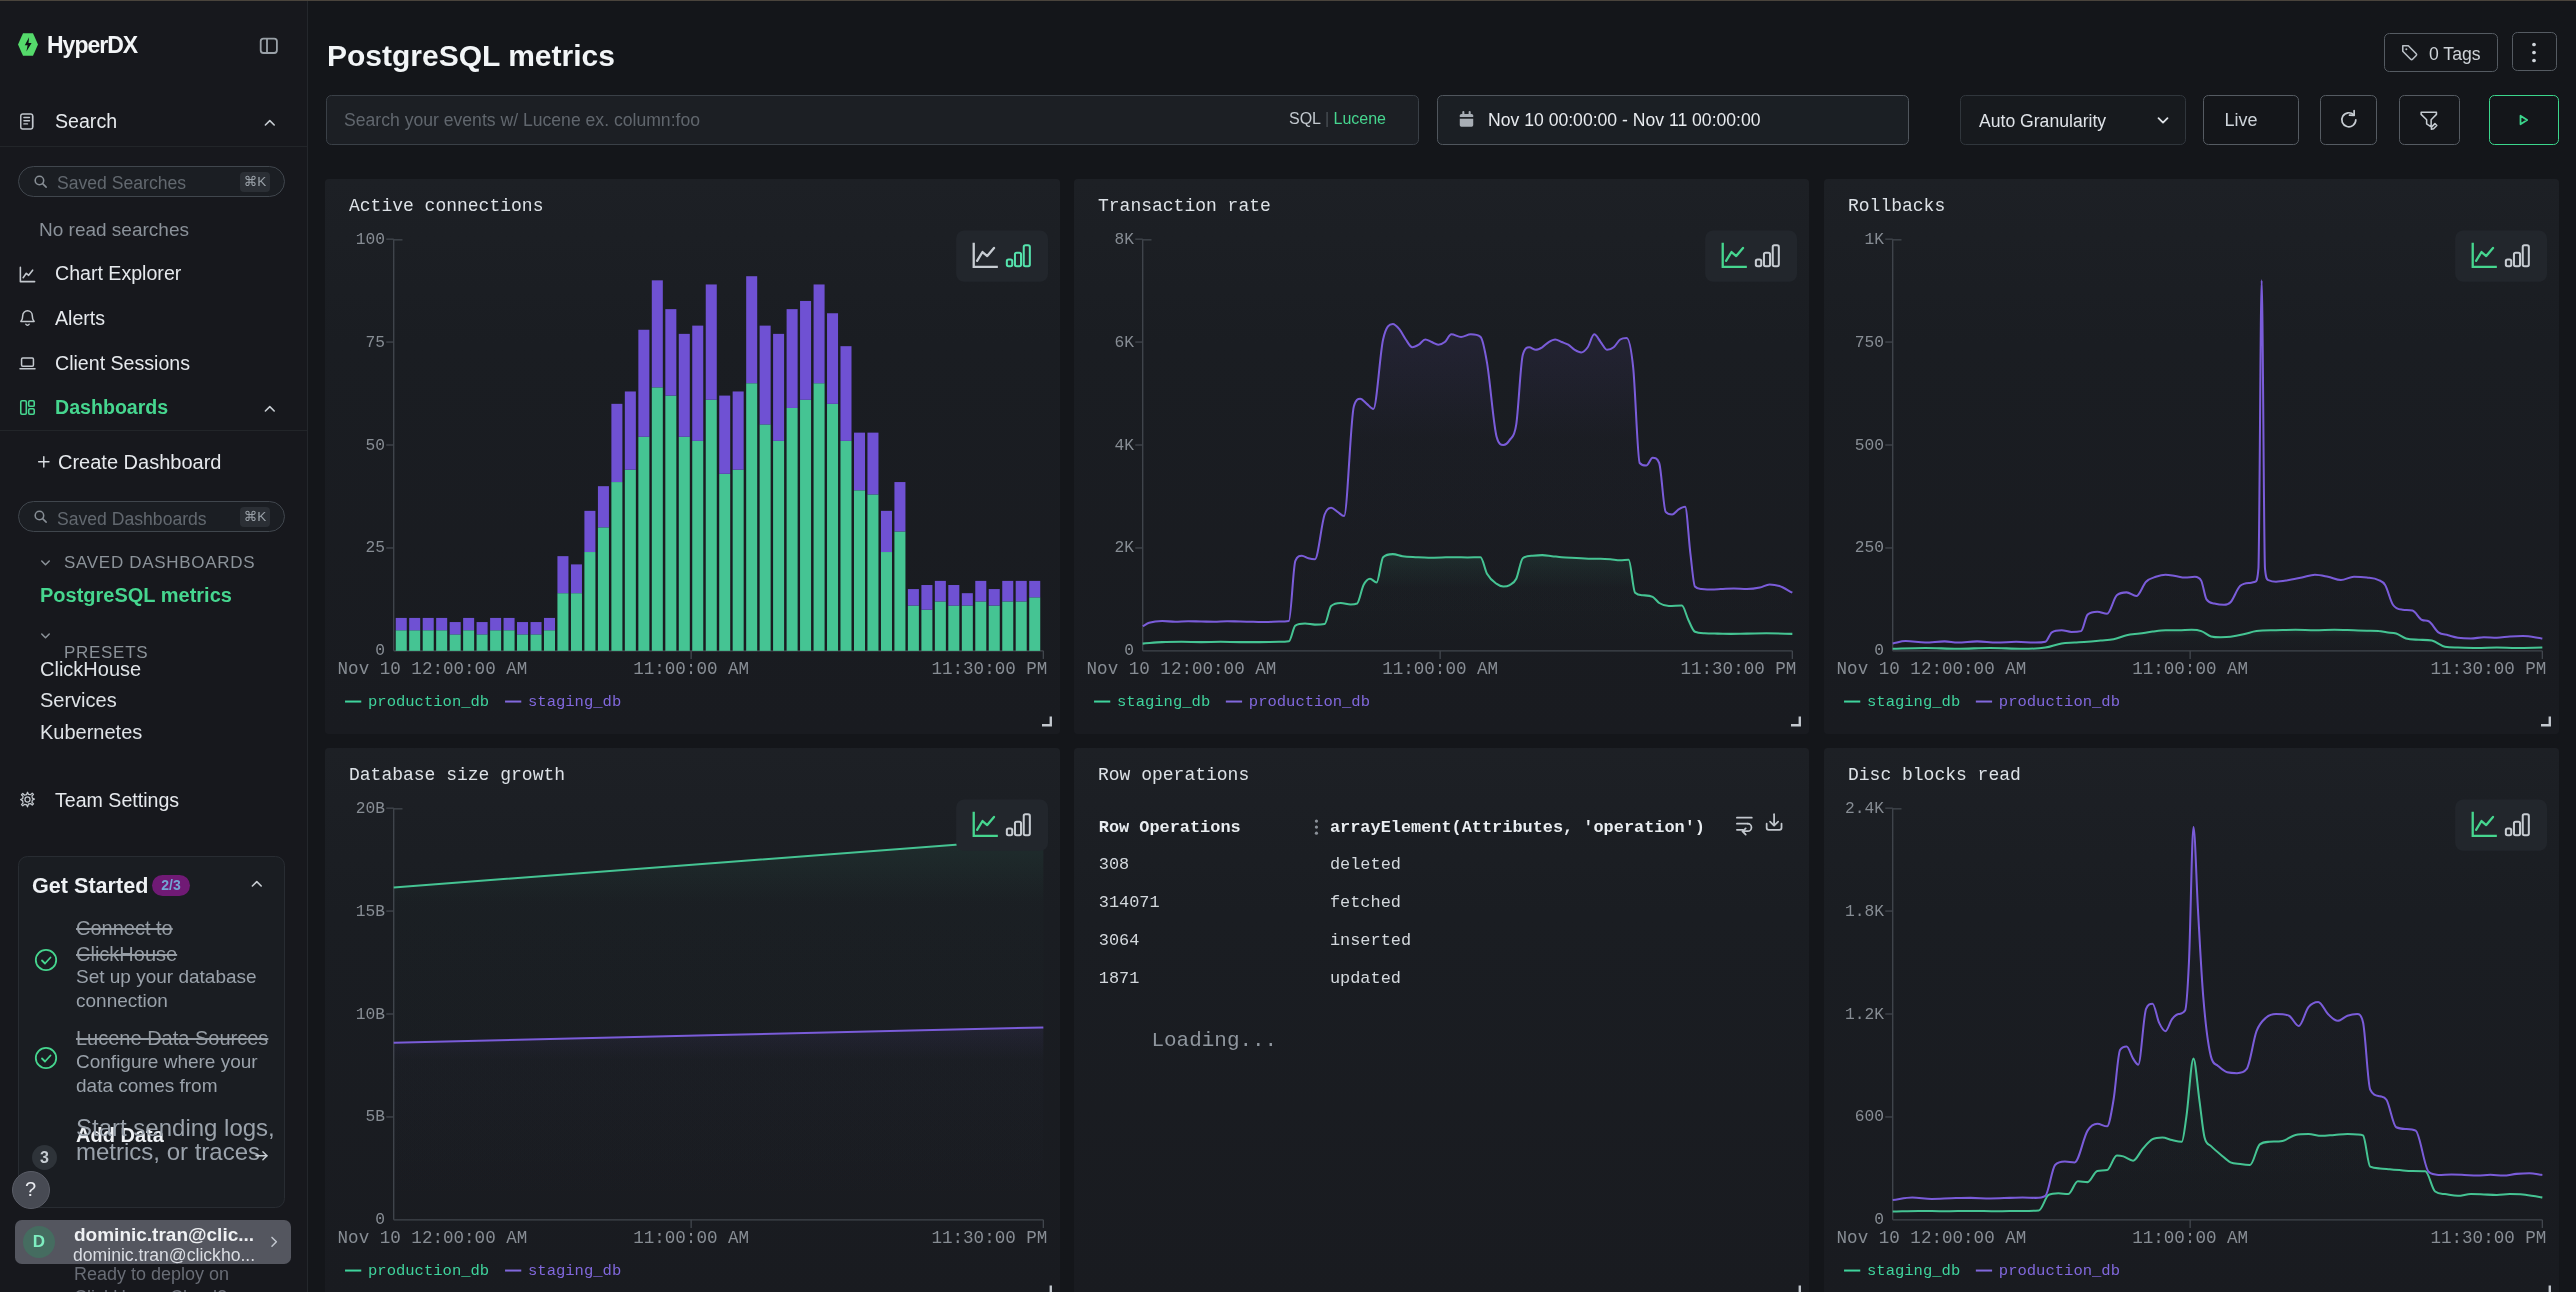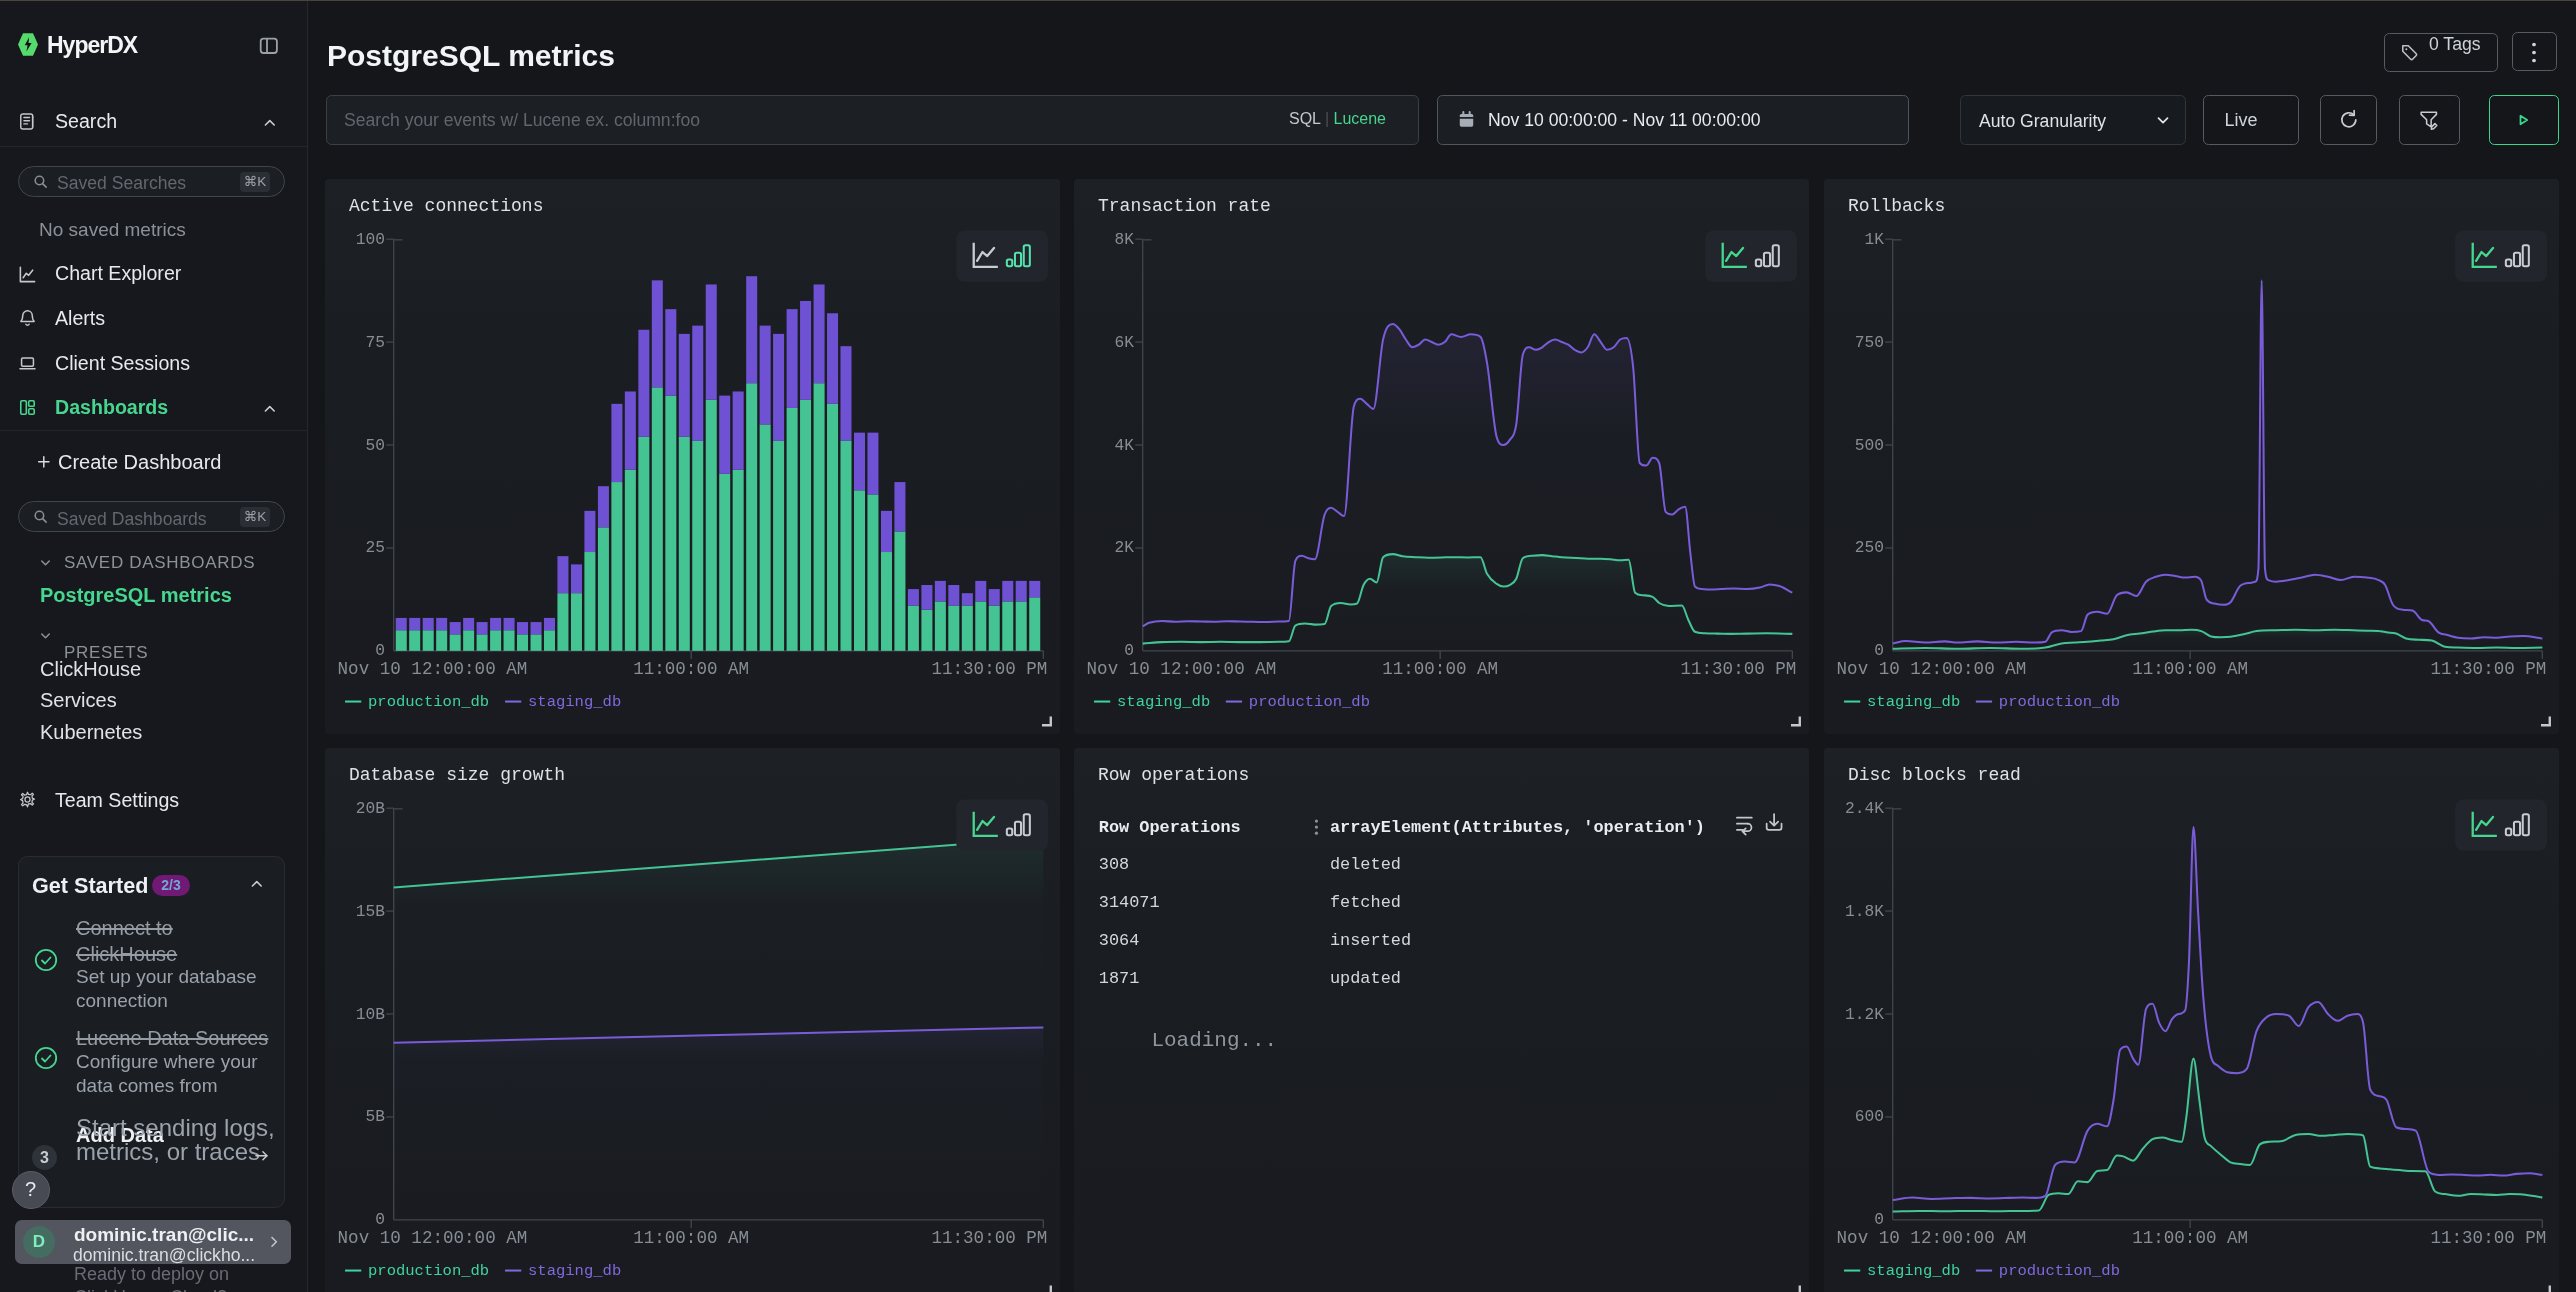--- a/index.html
+++ b/index.html
@@ -33,21 +33,21 @@
     <path d="M6 15 L12 9 L18 15"></path>
   </svg>
 <div class="abs" style="left:0;top:146px;width:307px;height:1.4px;background:#222529"></div>
 <div class="abs" style="left:18px;top:166px;width:267px;height:31px;border:1.4px solid #40464d;border-radius:16px;background:#1b1e23"></div>
 <svg style="position:absolute;left:32px;top:173px" width="17" height="17" viewBox="0 0 24 24" fill="none" stroke="#878e95" stroke-width="2.2" stroke-linecap="round" stroke-linejoin="round">
     <circle cx="10.5" cy="10.5" r="6"></circle>
     <line x1="15" y1="15" x2="20" y2="20"></line>
   </svg>
 <div class="abs mono" style="left:57px;top:173px;font-size:17.6px;color:#62686f">Saved Searches</div>
 <div class="abs" style="left:240px;top:172px;width:30px;height:19.6px;background:#2b2f35;border-radius:4px;text-align:center;font-size:13.5px;line-height:19.6px;color:#9aa1a8">⌘K</div>
-<div class="abs" style="left:39px;top:219px;font-size:19px;color:#8a9199">No saved metrics</div>
+<div class="abs" style="left:39px;top:219px;font-size:19px;color:#8a9199">No read searches</div>
 <svg style="position:absolute;left:17.6px;top:265px" width="19" height="19" viewBox="0 0 24 24" fill="none" stroke="#c3c8ce" stroke-width="2.0" stroke-linecap="round" stroke-linejoin="round">
     <path d="M3 3 V 21 H 21"></path>
     <path d="M6.5 16 L10.5 10.5 L13.5 13 L18.5 6.5"></path>
   </svg>
 <div class="sideitem" style="top:262px">Chart Explorer</div>
 <svg style="position:absolute;left:17.6px;top:308px" width="19" height="19" viewBox="0 0 24 24" fill="none" stroke="#c3c8ce" stroke-width="1.9" stroke-linecap="round" stroke-linejoin="round">
     <path d="M12 3.5 a 6 6 0 0 1 6 6 c 0 5 1.6 6.5 2.4 7.5 H 3.6 c .8 -1 2.4 -2.5 2.4 -7.5 a 6 6 0 0 1 6 -6 z"></path>
     <path d="M10 20.5 a 2.2 2.2 0 0 0 4 0"></path>
   </svg>
 <div class="sideitem" style="top:307px">Alerts</div>
@@ -129,21 +129,21 @@
 <div class="abs" style="left:73px;top:1245px;font-size:17.6px;color:#dadde3">dominic.tran@clickho...</div>
 <svg style="position:absolute;left:265px;top:1233px" width="17.6" height="17.6" viewBox="0 0 24 24" fill="none" stroke="#c3c8d0" stroke-width="2.0" stroke-linecap="round" stroke-linejoin="round">
     <path d="M9.5 6 L15.5 12 L9.5 18"></path>
   </svg>
 <div class="abs mono" style="left:327px;top:39px;font-size:30px;font-weight:700;color:#f2f5f7">PostgreSQL metrics</div>
 <div class="ghost" style="left:2384px;top:33px;width:114px;height:39px"></div>
 <svg style="position:absolute;left:2400px;top:43px" width="19" height="19" viewBox="0 0 24 24" fill="none" stroke="#b9bfc6" stroke-width="2.0" stroke-linecap="round" stroke-linejoin="round">
     <path d="M3.5 3.5 h 7 l 10 10 a 1.6 1.6 0 0 1 0 2.3 l -4.7 4.7 a 1.6 1.6 0 0 1 -2.3 0 l -10 -10 z"></path>
     <circle cx="8" cy="8" r="1.3" fill="#b9bfc6" stroke="none"></circle>
   </svg>
-<div class="abs mono" style="left:2429px;top:34px;font-size:17.6px;color:#ced3d8">0 Tags</div>
+<div class="abs mono" style="left:2429px;top:44px;font-size:17.6px;color:#ced3d8">0 Tags</div>
 <div class="ghost" style="left:2512px;top:32px;width:45px;height:39px"></div>
 <svg class="abs" style="left:2530px;top:41px" width="8" height="23" viewBox="0 0 12 34">
     <circle cx="6" cy="5" r="2.8" fill="#cfd4da"></circle>
     <circle cx="6" cy="17" r="2.8" fill="#cfd4da"></circle>
     <circle cx="6" cy="29" r="2.8" fill="#cfd4da"></circle>
   </svg>
 <div class="abs" style="left:326px;top:95px;width:1093px;height:50px;border:1.4px solid #3a4047;border-radius:5.4px;background:#1c1f24"></div>
 <div class="abs mono" style="left:344px;top:110px;font-size:17.6px;color:#60666d">Search your events w/ Lucene ex. column:foo</div>
 <div class="abs mono" style="left:1289px;top:110px;font-size:16px;color:#c3c9cf">SQL <span style="color:#4a5056">|</span> <span style="color:#46d68f">Lucene</span></div>
 <div class="abs" style="left:1437px;top:95px;width:472px;height:50px;border:1.4px solid #50565d;border-radius:5.4px;background:#1b1f24"></div>

